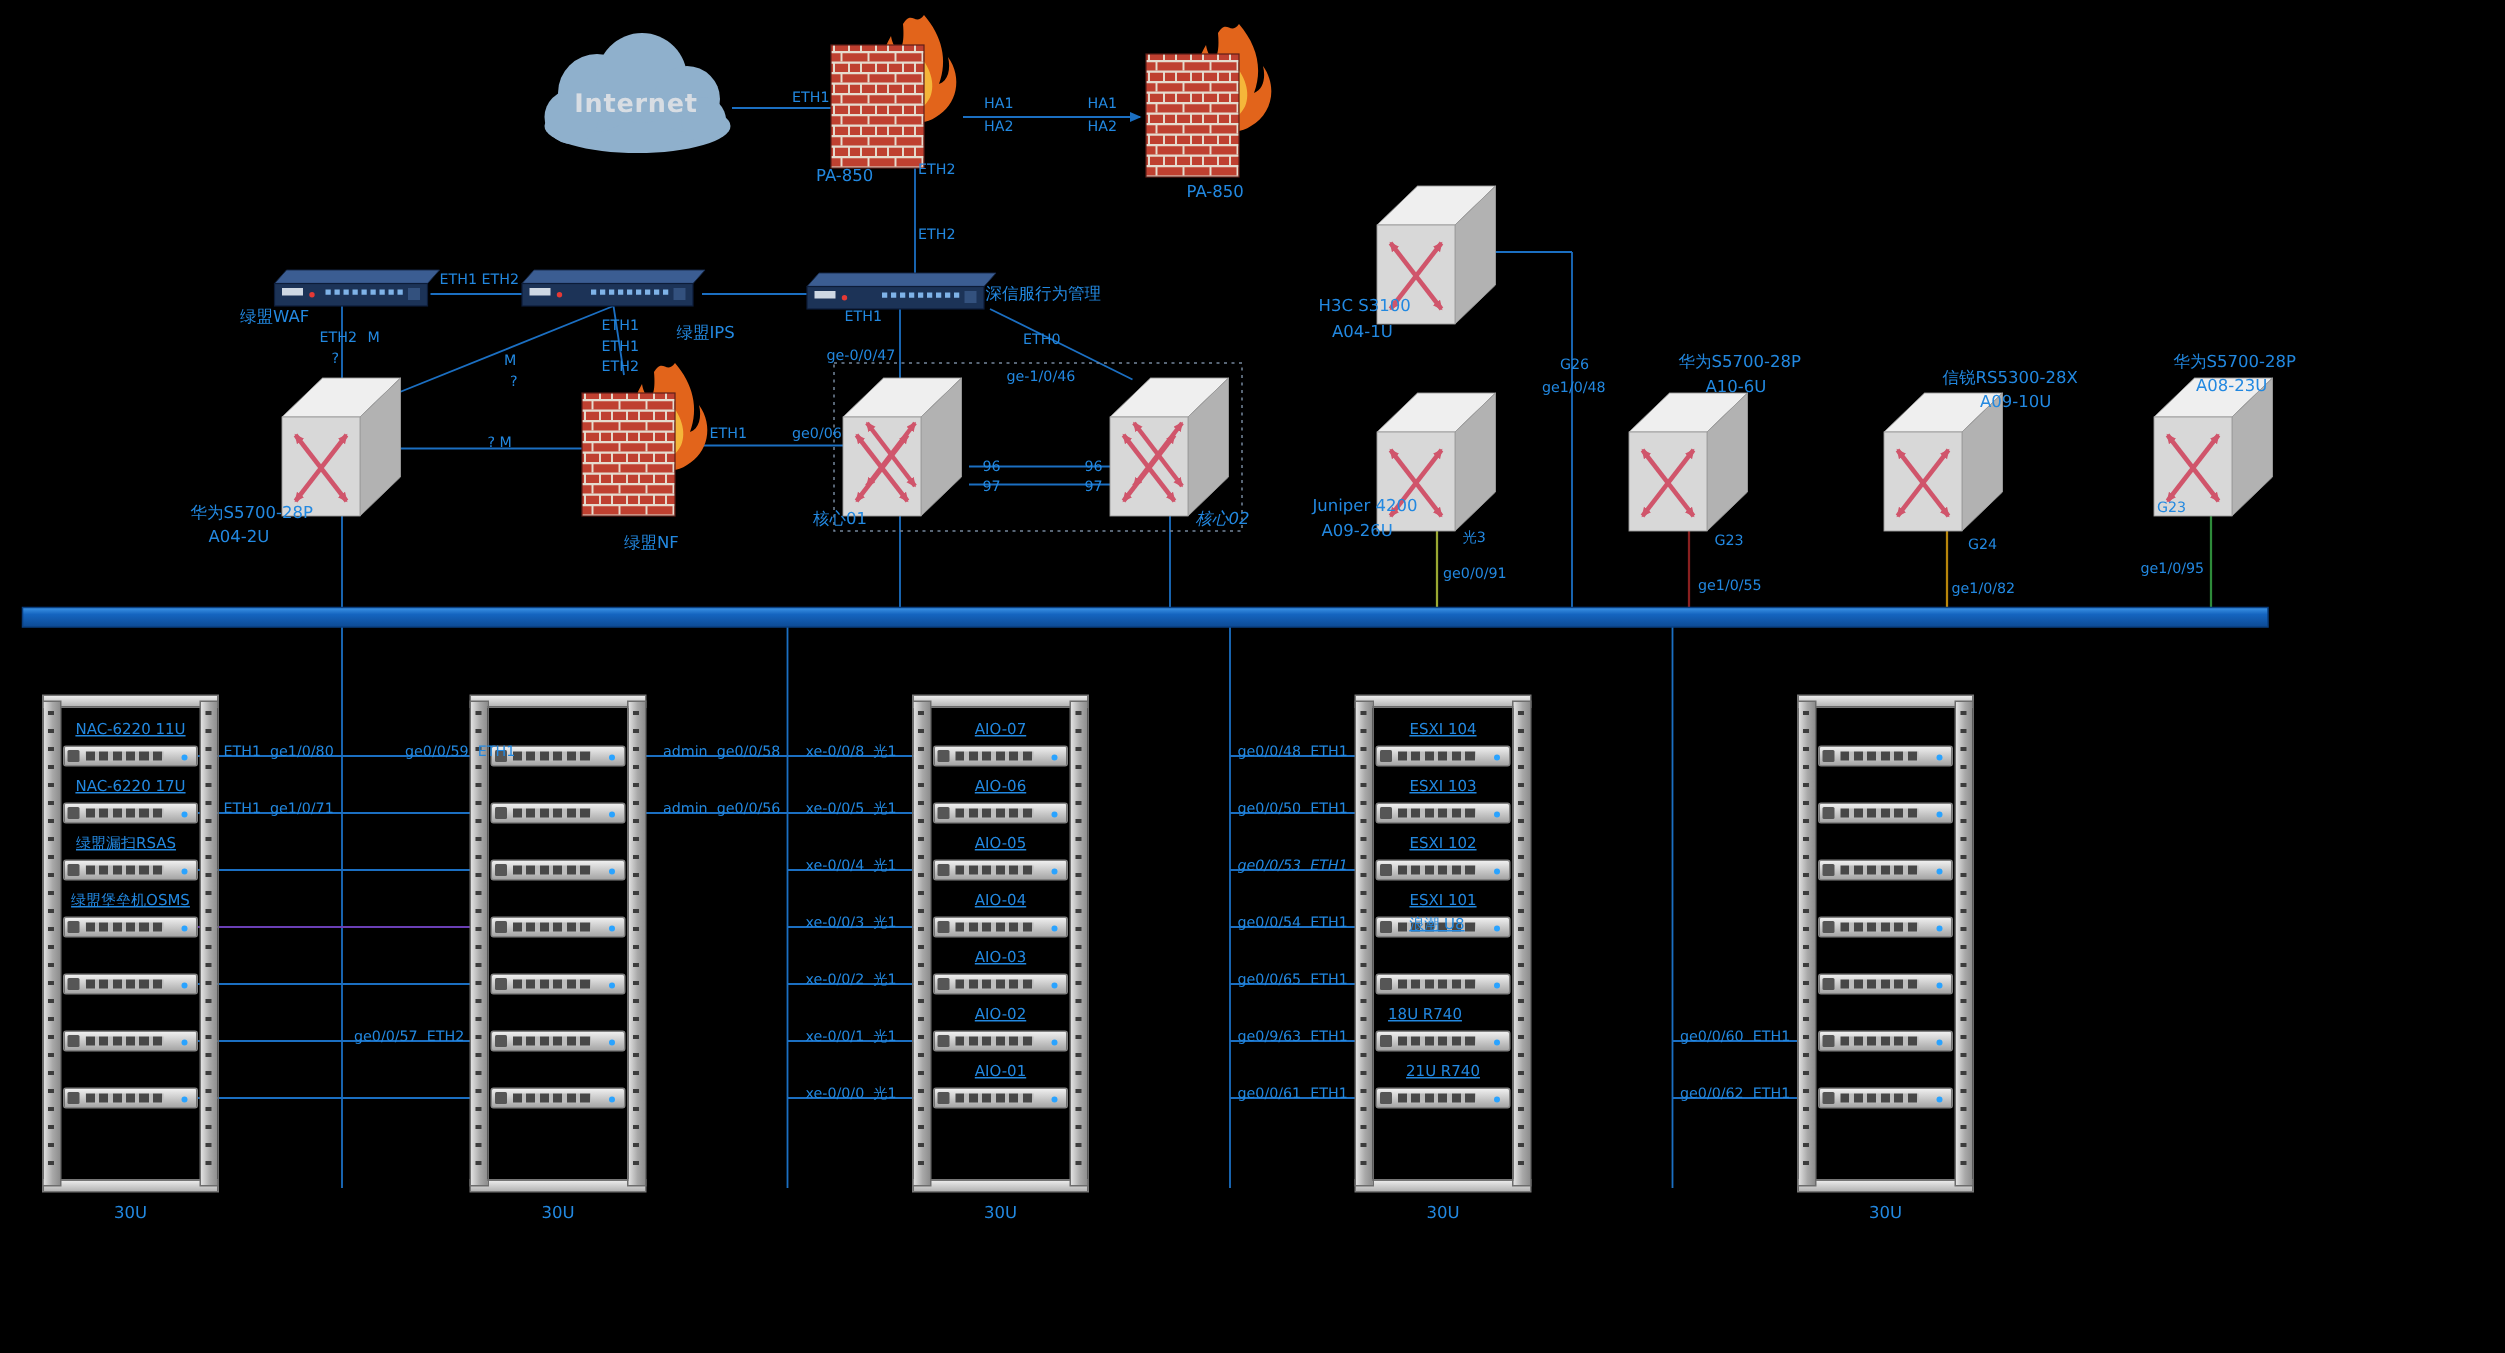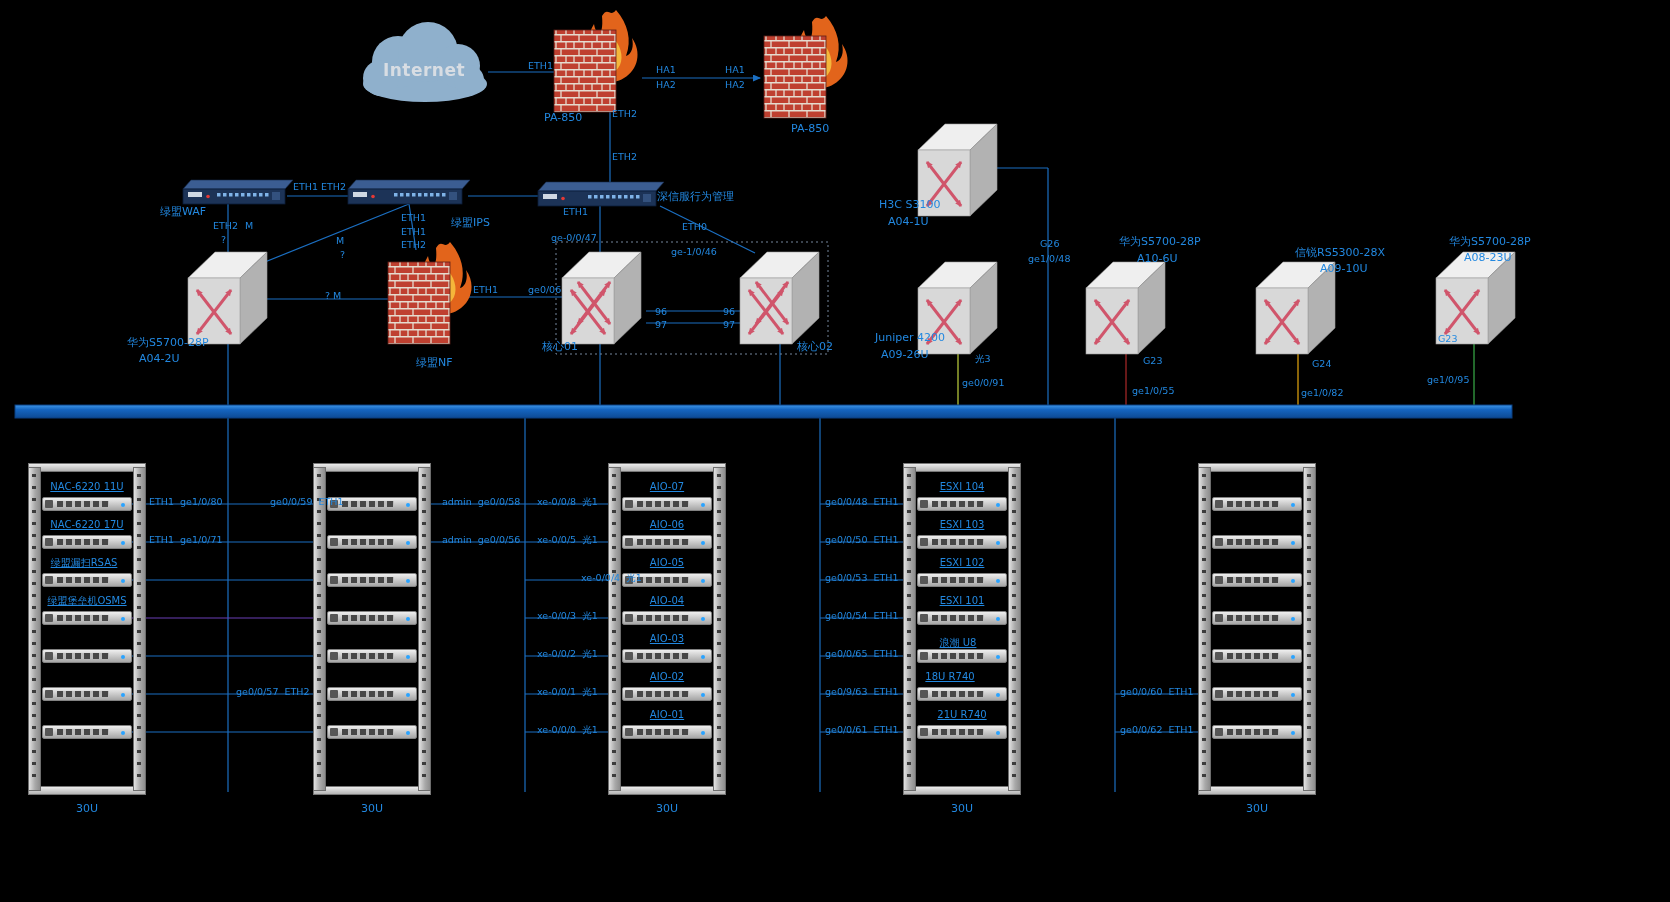--- a/index.html
+++ b/index.html
@@ -480,21 +480,21 @@
       <span class="lbl unit" style="left: 608px; top: 558px; width: 118px; color: rgb(34, 136, 224);">AIO-05</span>
       <span class="lbl unit" style="left: 608px; top: 596px; width: 118px; color: rgb(34, 136, 224);">AIO-04</span>
       <span class="lbl unit" style="left: 608px; top: 634px; width: 118px; color: rgb(34, 136, 224);">AIO-03</span>
       <span class="lbl unit" style="left: 608px; top: 672px; width: 118px; color: rgb(34, 136, 224);">AIO-02</span>
       <span class="lbl unit" style="left: 608px; top: 710px; width: 118px; color: rgb(34, 136, 224);">AIO-01</span>
       <span class="lbl rackbottom" style="left: 608px; top: 803px; width: 118px; color: rgb(34, 136, 224);">30U</span>
       <span class="lbl unit" style="left: 903px; top: 482px; width: 118px; color: rgb(34, 136, 224);">ESXI 104</span>
       <span class="lbl unit" style="left: 903px; top: 520px; width: 118px; color: rgb(34, 136, 224);">ESXI 103</span>
       <span class="lbl unit" style="left: 903px; top: 558px; width: 118px; color: rgb(34, 136, 224);">ESXI 102</span>
       <span class="lbl unit" style="left: 903px; top: 596px; width: 118px; color: rgb(34, 136, 224);">ESXI 101</span>
-      <span class="lbl unit" style="left: 903px; top: 638px; width: 110px; color: rgb(34, 136, 224);">浪潮 U8</span>
+      <span class="lbl unit" style="left: 903px; top: 612px; width: 110px; color: rgb(34, 136, 224);">浪潮 U8</span>
       <span class="lbl unit" style="left: 903px; top: 672px; width: 94px; color: rgb(34, 136, 224);">18U R740</span>
       <span class="lbl unit" style="left: 903px; top: 710px; width: 118px; color: rgb(34, 136, 224);">21U R740</span>
       <span class="lbl rackbottom" style="left: 903px; top: 803px; width: 118px; color: rgb(34, 136, 224);">30U</span>
       <span class="lbl rackbottom" style="left: 1198px; top: 803px; width: 118px; color: rgb(34, 136, 224);">30U</span>
       <span class="lbl" style="left: 528px; top: 66px; color: rgb(34, 136, 224);">ETH1</span>
       <span class="lbl" style="left: 656px; top: 70px; color: rgb(34, 136, 224);">HA1</span>
       <span class="lbl" style="left: 656px; top: 85px; color: rgb(34, 136, 224);">HA2</span>
       <span class="lbl" style="left: 725px; top: 70px; color: rgb(34, 136, 224);">HA1</span>
       <span class="lbl" style="left: 725px; top: 85px; color: rgb(34, 136, 224);">HA2</span>
       <span class="lbl" style="left: 612px; top: 114px; color: rgb(34, 136, 224);">ETH2</span>
@@ -531,43 +531,43 @@
       <span class="lbl" style="left: 1427px; top: 380px; color: rgb(34, 136, 224);">ge1/0/95</span>
       <span class="lbl" style="left: 149px; top: 502px; color: rgb(34, 136, 224);">ETH1  ge1/0/80</span>
       <span class="lbl" style="left: 236px; top: 502px; color: rgb(34, 136, 224); margin-left: 34px;">ge0/0/59  ETH1</span>
       <span class="lbl" style="left: 442px; top: 502px; color: rgb(34, 136, 224);">admin  ge0/0/58</span>
       <span class="lbl" style="left: 537px; top: 502px; color: rgb(34, 136, 224);">xe-0/0/8  光1</span>
       <span class="lbl" style="left: 825px; top: 502px; color: rgb(34, 136, 224);">ge0/0/48  ETH1</span>
       <span class="lbl" style="left: 149px; top: 540px; color: rgb(34, 136, 224);">ETH1  ge1/0/71</span>
       <span class="lbl" style="left: 442px; top: 540px; color: rgb(34, 136, 224);">admin  ge0/0/56</span>
       <span class="lbl" style="left: 537px; top: 540px; color: rgb(34, 136, 224);">xe-0/0/5  光1</span>
       <span class="lbl" style="left: 825px; top: 540px; color: rgb(34, 136, 224);">ge0/0/50  ETH1</span>
-      <span class="lbl" style="left: 537px; top: 578px; color: rgb(34, 136, 224); margin-left: 44px;">xe-0/0/4  光1</span>
-      <span class="lbl" style="left: 825px; top: 578px; color: rgb(34, 136, 224);">ge0/0/53  ETH1</span>
+      <span class="lbl" style="left: 537px; top: 578px; color: rgb(34, 136, 224);">xe-0/0/4  光1</span>
+      <span class="lbl" style="left: 825px; top: 578px; color: rgb(34, 136, 224); font-style: italic;">ge0/0/53  ETH1</span>
       <span class="lbl" style="left: 537px; top: 616px; color: rgb(34, 136, 224);">xe-0/0/3  光1</span>
       <span class="lbl" style="left: 825px; top: 616px; color: rgb(34, 136, 224);">ge0/0/54  ETH1</span>
       <span class="lbl" style="left: 537px; top: 654px; color: rgb(34, 136, 224);">xe-0/0/2  光1</span>
       <span class="lbl" style="left: 825px; top: 654px; color: rgb(34, 136, 224);">ge0/0/65  ETH1</span>
       <span class="lbl" style="left: 236px; top: 692px; color: rgb(34, 136, 224);">ge0/0/57  ETH2</span>
       <span class="lbl" style="left: 537px; top: 692px; color: rgb(34, 136, 224);">xe-0/0/1  光1</span>
       <span class="lbl" style="left: 825px; top: 692px; color: rgb(34, 136, 224);">ge0/9/63  ETH1</span>
       <span class="lbl" style="left: 1120px; top: 692px; color: rgb(34, 136, 224);">ge0/0/60  ETH1</span>
       <span class="lbl" style="left: 537px; top: 730px; color: rgb(34, 136, 224);">xe-0/0/0  光1</span>
       <span class="lbl" style="left: 825px; top: 730px; color: rgb(34, 136, 224);">ge0/0/61  ETH1</span>
       <span class="lbl" style="left: 1120px; top: 730px; color: rgb(34, 136, 224);">ge0/0/62  ETH1</span>
       <span class="lbl name" style="left: 544px; top: 117px; color: rgb(34, 136, 224);">PA-850</span>
       <span class="lbl name" style="left: 791px; top: 128px; color: rgb(34, 136, 224);">PA-850</span>
       <span class="lbl name" style="left: 160px; top: 211px; color: rgb(34, 136, 224);">绿盟WAF</span>
       <span class="lbl name" style="left: 451px; top: 222px; color: rgb(34, 136, 224);">绿盟IPS</span>
       <span class="lbl name" style="left: 657px; top: 196px; color: rgb(34, 136, 224);">深信服行为管理</span>
       <span class="lbl name" style="left: 127px; top: 342px; color: rgb(34, 136, 224);">华为S5700-28P</span>
       <span class="lbl name" style="left: 139px; top: 358px; color: rgb(34, 136, 224);">A04-2U</span>
       <span class="lbl name" style="left: 416px; top: 362px; color: rgb(34, 136, 224);">绿盟NF</span>
       <span class="lbl name" style="left: 542px; top: 346px; color: rgb(34, 136, 224);">核心01</span>
-      <span class="lbl name" style="left: 797px; top: 346px; color: rgb(34, 136, 224);">核心02</span>
+      <span class="lbl name" style="left: 797px; top: 346px; color: rgb(34, 136, 224); font-style: italic;">核心02</span>
       <span class="lbl name" style="left: 879px; top: 204px; color: rgb(34, 136, 224);">H3C S3100</span>
       <span class="lbl name" style="left: 888px; top: 221px; color: rgb(34, 136, 224);">A04-1U</span>
       <span class="lbl name" style="left: 875px; top: 337px; color: rgb(34, 136, 224);">Juniper 4200</span>
       <span class="lbl name" style="left: 881px; top: 354px; color: rgb(34, 136, 224);">A09-26U</span>
       <span class="lbl name" style="left: 1119px; top: 241px; color: rgb(34, 136, 224);">华为S5700-28P</span>
       <span class="lbl name" style="left: 1137px; top: 258px; color: rgb(34, 136, 224);">A10-6U</span>
       <span class="lbl name" style="left: 1295px; top: 252px; color: rgb(34, 136, 224);">信锐RS5300-28X</span>
       <span class="lbl name" style="left: 1320px; top: 268px; color: rgb(34, 136, 224);">A09-10U</span>
       <span class="lbl name" style="left: 1449px; top: 241px; color: rgb(34, 136, 224);">华为S5700-28P</span>
       <span class="lbl name" style="left: 1464px; top: 257px; color: rgb(34, 136, 224);">A08-23U</span>

